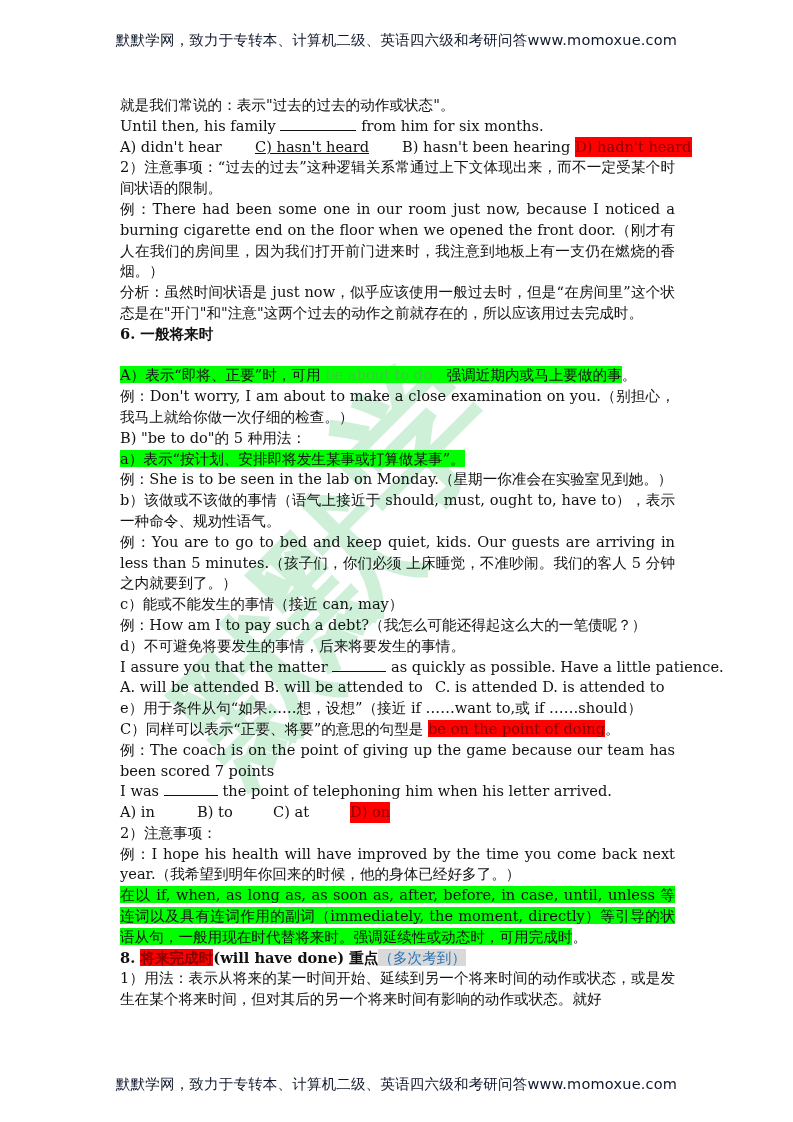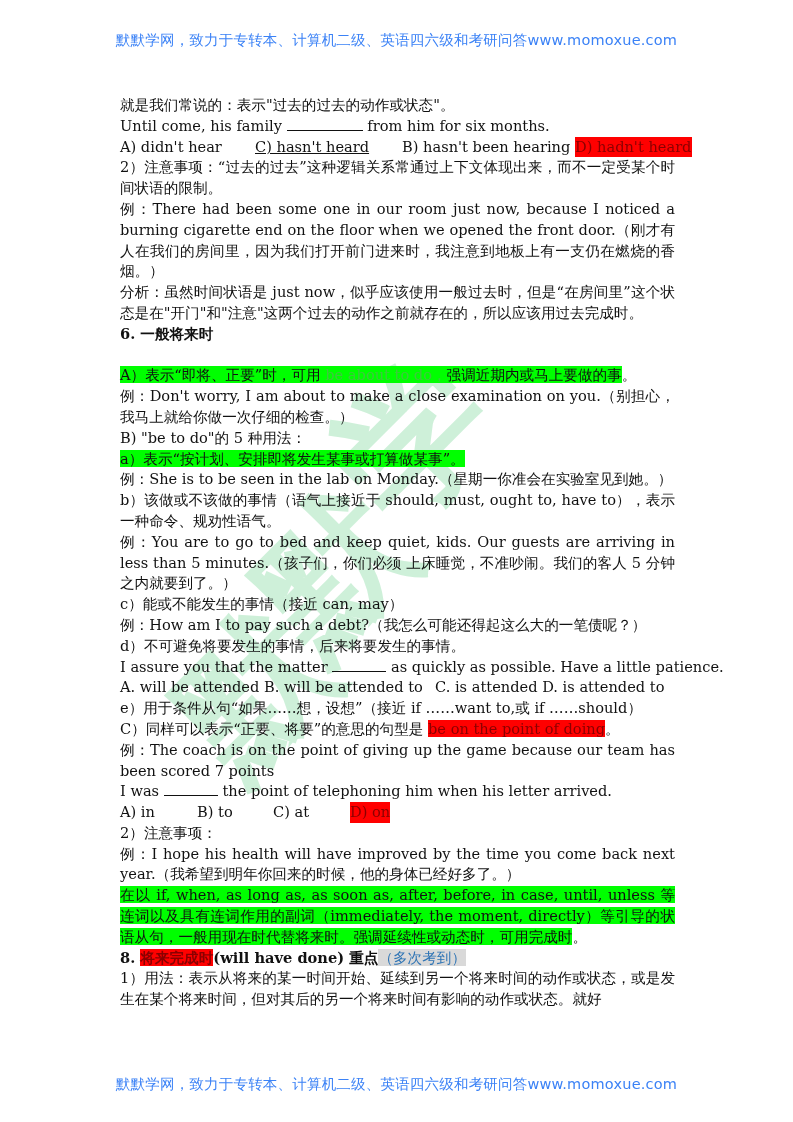--- a/index.html
+++ b/index.html
@@ -4,21 +4,21 @@
 <style>
   html, body { margin: 0; padding: 0; }
   body {
     width: 793px; height: 1122px; background: #ffffff; position: relative; overflow: hidden;
     font-family: "DejaVu Serif", "Liberation Serif", serif;
     color: #111;
   }
   .banner {
     position: absolute; left: 0; width: 793px; text-align: center;
     font-family: "DejaVu Sans", "Liberation Sans", sans-serif;
-    font-size: 14.5px; color: #3b82f6; letter-spacing: 0.2px;
+    font-size: 14.5px; color: #0f172a; letter-spacing: 0.2px;
   }
   .banner.top { top: 31px; }
   .banner.bottom { top: 1075px; }
   .watermark {
     position: absolute; left: 250px; top: 360px; width: 320px; height: 380px;
     pointer-events: none; z-index: 0;
   }
   .watermark span {
     position: absolute; font-family: "DejaVu Sans", sans-serif; font-weight: bold;
     color: rgba(80, 200, 120, 0.28); font-size: 150px; transform: rotate(-45deg);
@@ -47,21 +47,21 @@
 <div class="watermark">
   <span style="left:90px; top:-20px;">学</span>
   <span style="left:10px; top:110px;">默</span>
   <span style="left:-70px; top:230px;">默</span>
 </div>
 
 <div class="content">
 
   <div class="line">就是我们常说的：表示"过去的过去的动作或状态"。</div>
   <div class="line">
-    <span>Until come, his family</span>
+    <span>Until then, his family</span>
     <span class="blank" style="width:76px;"></span>
     <span>from him for six months.</span>
   </div>
   <div class="line">
     <span class="opt" style="left:0;">A) didn't hear</span>
     <span class="opt" style="left:135px;text-decoration:underline;">C) hasn't heard</span>
     <span class="opt" style="left:270px;margin-left:12px;">B) hasn't been hearing</span>
     <span class="opt hl-red" style="left:455px; padding-right:1px;">D) hadn't heard</span>
   </div>
   <div class="wrap block">2）注意事项：“过去的过去”这种逻辑关系常通过上下文体现出来，而不一定受某个时间状语的限制。</div>

